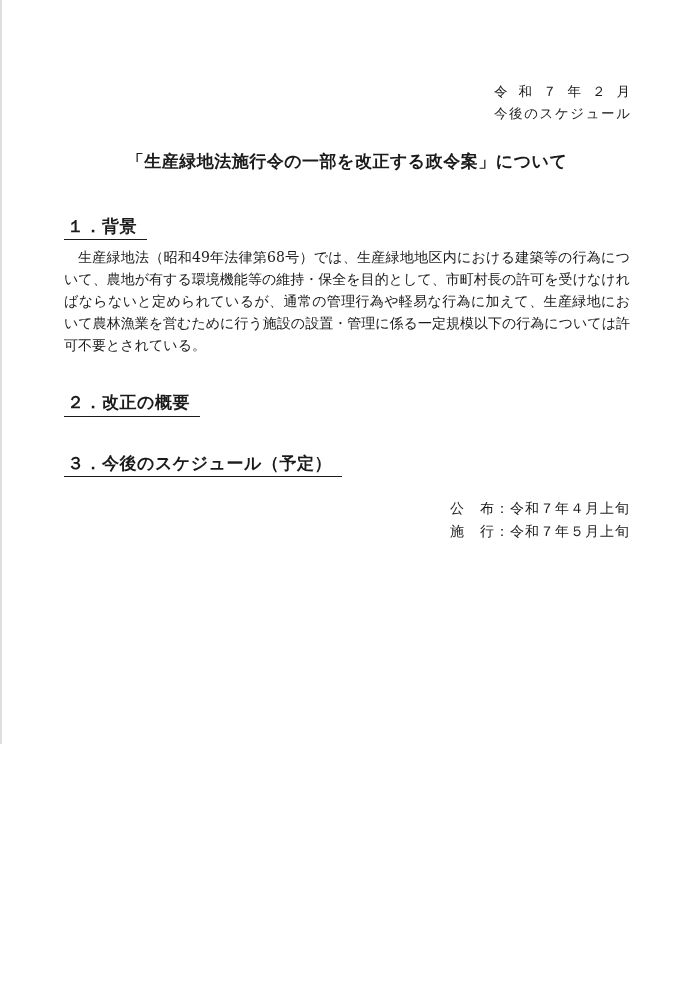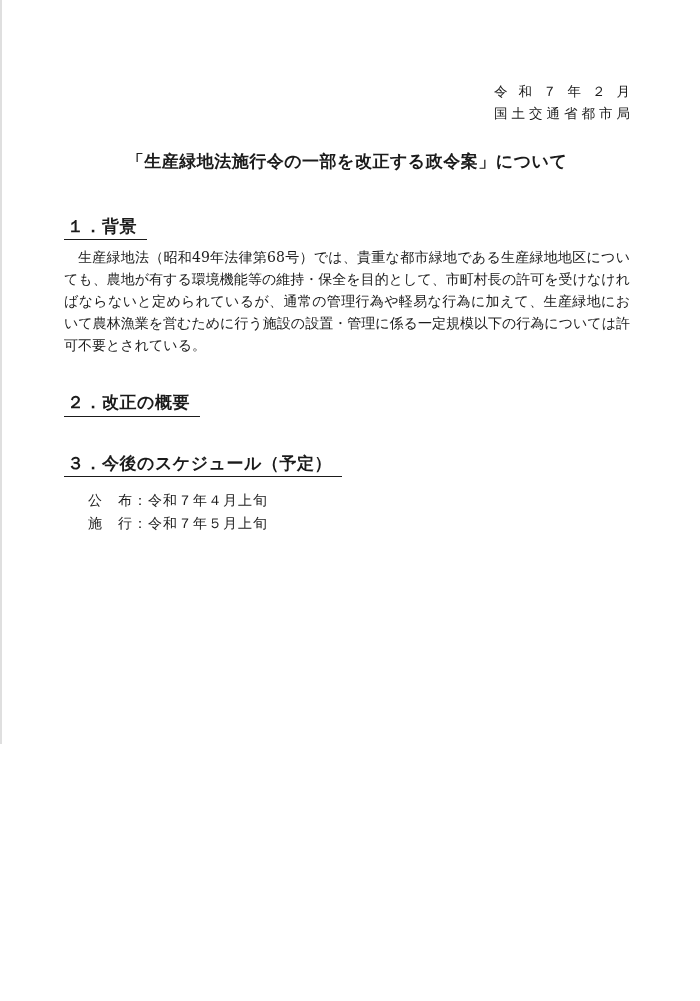--- a/index.html
+++ b/index.html
@@ -75,41 +75,41 @@
     text-align: justify;
     text-indent: 1em;
   }
   .sched-line {
     font-family: "DejaVu Serif", serif;
     font-size: 14px;
     line-height: 23px;
     padding-left: 24px;
     letter-spacing: 1px;
   }
-  .sched-block { margin-top: 12px; }
+  .sched-block { margin-top: 20px; text-align: right; }
 </style>
 </head>
 <body>
 
 <div class="page">
   <div class="scan-edge"></div>
   <div class="content">
 
     <div class="header-block">
       <div class="hline">令和７年２月</div>
-      <div class="hline">国土交通省都市局</div>
+      <div class="hline">今後のスケジュール</div>
     </div>
 
     <h1 class="doc-title">「生産緑地法施行令の一部を改正する政令案」について</h1>
 
     <section class="sec-1">
       <h2>
         <span class="hd">１．背景</span>
       </h2>
-      <p class="body-para">生産緑地法（昭和49年法律第68号）では、貴重な都市緑地である生産緑地地区についても、農地が有する環境機能等の維持・保全を目的として、市町村長の許可を受けなければならないと定められているが、通常の管理行為や軽易な行為に加えて、生産緑地において農林漁業を営むために行う施設の設置・管理に係る一定規模以下の行為については許可不要とされている。</p>
+      <p class="body-para">生産緑地法（昭和49年法律第68号）では、生産緑地地区内における建築等の行為について、農地が有する環境機能等の維持・保全を目的として、市町村長の許可を受けなければならないと定められているが、通常の管理行為や軽易な行為に加えて、生産緑地において農林漁業を営むために行う施設の設置・管理に係る一定規模以下の行為については許可不要とされている。</p>
     </section>
 
     <section class="sec-2">
       <h2>
         <span class="hd">２．改正の概要</span>
       </h2>
     </section>
 
     <section class="sec-3">
       <h2>

